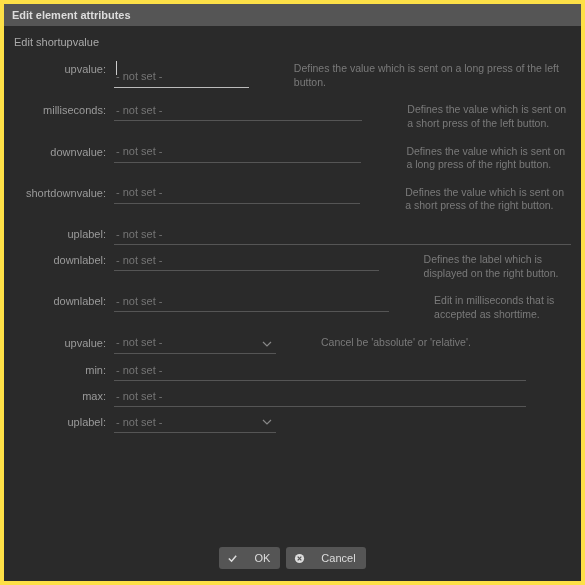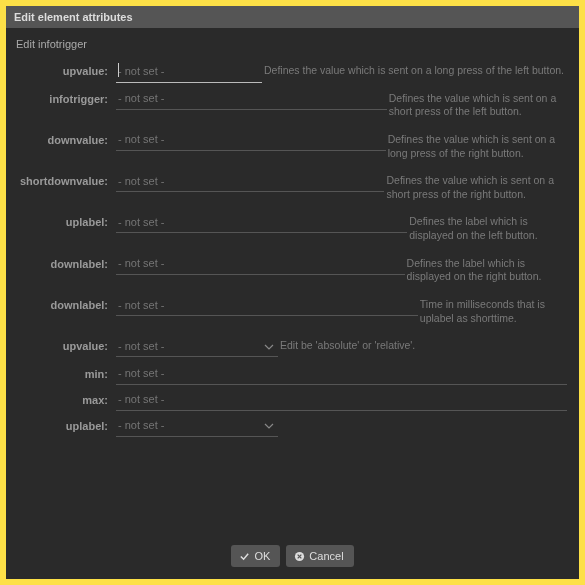--- a/index.html
+++ b/index.html
@@ -7,21 +7,21 @@
     width: 585px; height: 585px;
     background: #2a2a2a;
     font-family: Arial, Helvetica, sans-serif;
     font-size: 11px;
     color: #9a9a9a;
     overflow: hidden;
   }
   .dialog {
     width: 585px; height: 585px;
     display: flex; flex-direction: column;
-    border: 6px solid #fde047;
+    border: 4px solid #fde047;
   }
   .titlebar {
     background: #555;
     color: #ddd;
     font-weight: bold;
     font-size: 11px;
     padding: 5px 8px;
     height: 22px;
     display: flex; align-items: center;
   }
@@ -46,21 +46,20 @@
     padding: 4px 0 0 0;
   }
   .label {
     width: 100px;
     min-width: 100px;
     text-align: right;
     padding-right: 8px;
     padding-top: 5px;
     color: #9a9a9a;
     font-size: 11px;
-    font-weight: bold;
   }
   .control {
     flex: 1;
     display: flex; flex-direction: row;
   }
   .input-wrap {
     position: relative;
     display: flex;
     align-items: center;
   }
@@ -101,37 +100,38 @@
     transform: translateY(-50%);
     pointer-events: none;
     color: #888;
   }
   .chevron svg { display: block; }
   .hint {
     color: #7a7a7a;
     font-size: 10.5px;
     padding: 4px 0 6px 2px;
     line-height: 1.3;
+    margin-left: 43px;
   }
   .footer {
     padding: 10px 0 12px 0;
     display: flex;
     justify-content: center;
     gap: 6px;
   }
   .btn {
     background: #555;
     border: none;
     border-radius: 3px;
     color: #ddd;
     font-size: 11px;
     padding: 4px 10px 4px 8px;
     display: inline-flex;
     align-items: center;
-    gap: 4px;
+    gap: 16px;
     cursor: pointer;
     height: 22px;
   }
   .btn svg { display: block; }
   .cursor-caret {
     position: absolute;
     left: 2px;
     top: 3px;
     width: 1px;
     height: 14px;
@@ -141,37 +141,37 @@
 </head>
 <body>
 
 <div class="dialog">
 
   <div class="titlebar">
     <span>Edit element attributes</span>
   </div>
 
   <div class="body">
-    <div class="subtitle">Edit infotrigger</div>
+    <div class="subtitle">Edit shortupvalue</div>
 
     <div class="fields">
 
       <div class="row">
         <div class="label">upvalue:</div>
         <div class="control">
           <div class="input-wrap">
             <span class="cursor-caret"></span>
             <input type="text" class="text-input focused" placeholder="- not set -" style="">
           </div>
           <div class="hint">Defines the value which is sent on a long press of the left button.</div>
         </div>
       </div>
 
       <div class="row">
-        <div class="label">infotrigger:</div>
+        <div class="label">milliseconds:</div>
         <div class="control">
           <input type="text" class="text-input" placeholder="- not set -" style="">
           <div class="hint">Defines the value which is sent on a short press of the left button.</div>
         </div>
       </div>
 
       <div class="row">
         <div class="label">downvalue:</div>
         <div class="control">
           <input type="text" class="text-input" placeholder="- not set -" style="">
@@ -184,52 +184,51 @@
         <div class="control">
           <input type="text" class="text-input" placeholder="- not set -" style="">
           <div class="hint">Defines the value which is sent on a short press of the right button.</div>
         </div>
       </div>
 
       <div class="row">
         <div class="label">uplabel:</div>
         <div class="control">
           <input type="text" class="text-input" placeholder="- not set -" style="">
-          <div class="hint">Defines the label which is displayed on the left button.</div>
         </div>
       </div>
 
       <div class="row">
         <div class="label">downlabel:</div>
         <div class="control">
           <input type="text" class="text-input" placeholder="- not set -" style="">
           <div class="hint">Defines the label which is displayed on the right button.</div>
         </div>
       </div>
 
       <div class="row">
         <div class="label">downlabel:</div>
         <div class="control">
           <input type="text" class="text-input" placeholder="- not set -" style="">
-          <div class="hint">Time in milliseconds that is uplabel as shorttime.</div>
+          <div class="hint">Edit in milliseconds that is accepted as shorttime.</div>
         </div>
       </div>
 
       <div class="row">
         <div class="label">upvalue:</div>
         <div class="control">
           <div class="select-wrap">
             <input type="text" readonly="" class="select-input" placeholder="- not set -" style="">
             <span class="chevron">
               <svg width="10" height="10" viewBox="0 0 10 10">
                   <path d="M1 3 L5 7 L9 3" stroke="#888" stroke-width="1.2" fill="none"></path>
                 </svg>
             </span>
           </div>
-          <div class="hint">Edit be 'absolute' or 'relative'.</div>
+          <div class="hint">Cancel be 'absolute' or 'relative'.</div>
         </div>
       </div>
 
       <div class="row">
         <div class="label">min:</div>
         <div class="control">
           <input type="text" class="text-input" placeholder="- not set -" style="">
           <div class="hint" style="padding-bottom:2px"></div>
         </div>
       </div>

